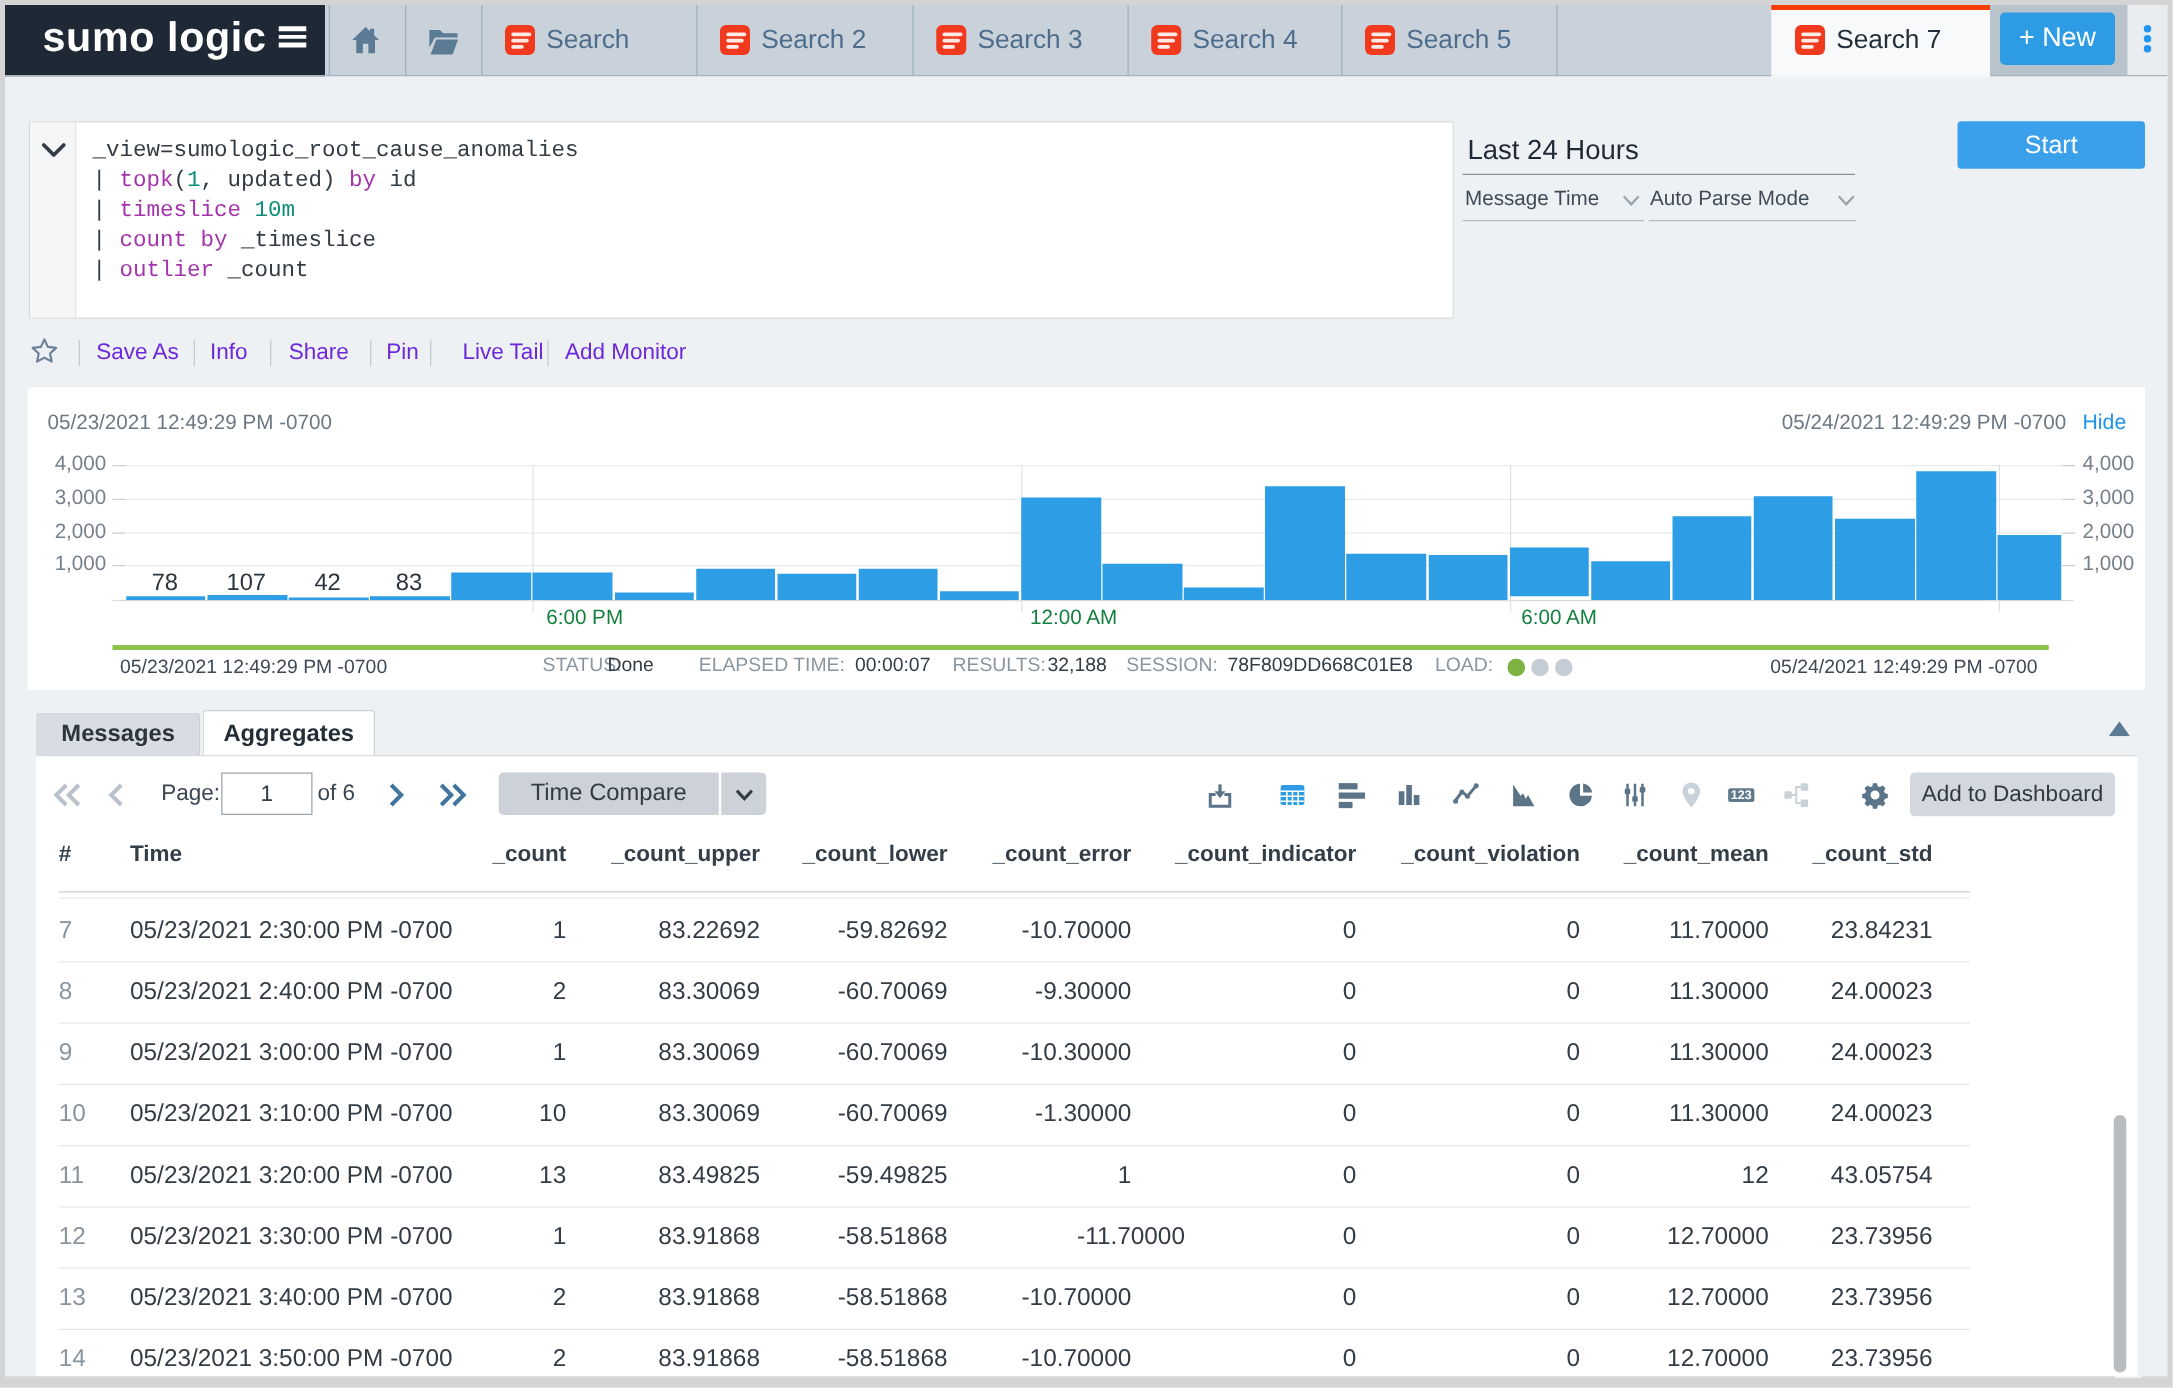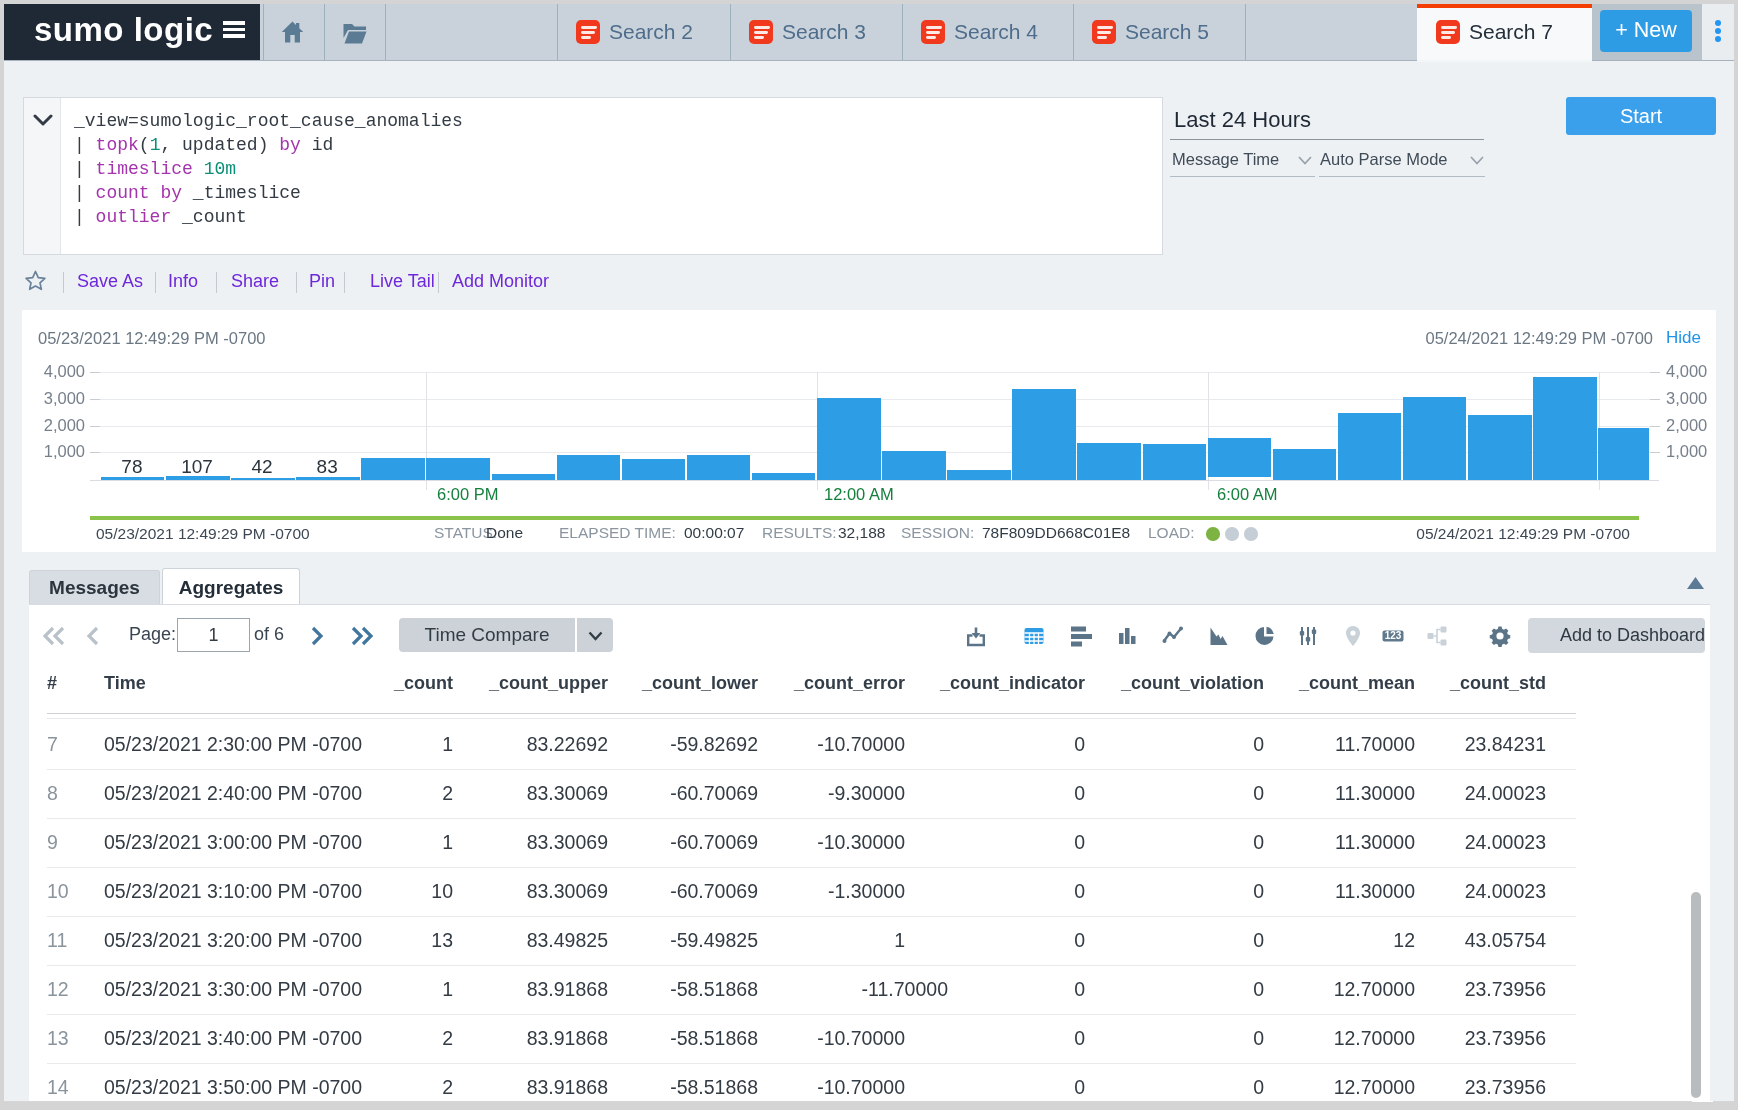--- a/index.html
+++ b/index.html
@@ -60,20 +60,28 @@
 
     <svg class="abs" style="left:277px;top:16px;" width="23" height="23" viewBox="0 0 23 23">
       <path d="M11.5 1.5 L0.8 12 H4 V22.5 H9.3 V15 H13.7 V22.5 H19 V12 H22.2 L18.3 8.2 V3 H15 V5 Z" fill="#5b7a93"></path>
     </svg>
 
     <svg class="abs" style="left:339px;top:18px;" width="24" height="22" viewBox="0 0 24 22">
       <path d="M0.5 2 H9 L11.5 4.5 H23 V8 H5 L0.5 16 Z" fill="#5b7a93"></path>
       <path d="M6 9.5 H23.5 L19 21.5 H1.5 Z" fill="#5b7a93"></path>
     </svg>
 
+    <div class="tab" style="left:381px;width:172px;">
+        <div class="ticon">
+          <i style="top:6px;width:15.5px;"></i>
+          <i style="top:11px;width:13.5px;"></i>
+          <i style="top:16px;width:10px;"></i>
+        </div>
+        <div class="tlabel">Search</div>
+      </div>
     <div class="tab" style="left:553px;width:173px;">
         <div class="ticon">
           <i style="top:6px;width:15.5px;"></i>
           <i style="top:11px;width:13.5px;"></i>
           <i style="top:16px;width:10px;"></i>
         </div>
         <div class="tlabel">Search 2</div>
       </div>
     <div class="tab" style="left:726px;width:172px;">
         <div class="ticon">
@@ -329,21 +337,21 @@
         <g fill="#c9d2d9">
           <rect x="2.5" y="9" width="6" height="6" rx="1"></rect>
           <rect x="15.5" y="2.5" width="6" height="6" rx="1"></rect>
           <rect x="15.5" y="15.5" width="6" height="6" rx="1"></rect>
         </g>
         <path d="M8.5 12 H12 M12 12 V5.5 H15.5 M12 12 V18.5 H15.5" fill="none" stroke="#c9d2d9" stroke-width="1.6"></path>
       </svg>
     <svg class="ticn" style="left:1459px;" width="24" height="24" viewBox="0 0 24 24">
         <path fill-rule="evenodd" d="M10.4 2.5 h3.2 l.55 2.4 a7.2 7.2 0 0 1 1.85.77 l2.1-1.27 2.26 2.26 -1.27 2.1 a7.2 7.2 0 0 1 .76 1.84 l2.4.55 v3.2 l-2.4.55 a7.2 7.2 0 0 1 -.77 1.85 l1.27 2.1 -2.26 2.26 -2.1-1.27 a7.2 7.2 0 0 1 -1.84.76 l-.55 2.4 h-3.2 l-.55-2.4 a7.2 7.2 0 0 1 -1.85-.77 l-2.1 1.27 -2.26-2.26 1.27-2.1 a7.2 7.2 0 0 1 -.76-1.84 l-2.4-.55 v-3.2 l2.4-.55 a7.2 7.2 0 0 1 .77-1.85 l-1.27-2.1 2.26-2.26 2.1 1.27 a7.2 7.2 0 0 1 1.84-.76 z M12 15.6 a3.6 3.6 0 1 1 0-7.2 a3.6 3.6 0 0 1 0 7.2 z" fill="#5b7488"></path>
       </svg>
-    <div class="abs" style="left:1499px;top:13px;width:177px;height:35px;background:#d2d8dd;border-radius:4px;text-align:right;line-height:35px;font-size:18px;color:#2f3942;">Add to Dashboard</div>
+    <div class="abs" style="left:1499px;top:13px;width:164px;height:35px;background:#d2d8dd;border-radius:4px;text-align:center;line-height:35px;font-size:18px;color:#2f3942;">Add to Dashboard</div>
 
     <div class="aghead" style="left:18px;top:68px;">#</div>
     <div class="aghead" style="left:75px;top:68px;">Time</div>
     <div class="aghead num" style="left:254px;top:68px;width:170px;">_count</div>
     <div class="aghead num" style="left:409px;top:68px;width:170px;">_count_upper</div>
     <div class="aghead num" style="left:559px;top:68px;width:170px;">_count_lower</div>
     <div class="aghead num" style="left:706px;top:68px;width:170px;">_count_error</div>
     <div class="aghead num" style="left:886px;top:68px;width:170px;">_count_indicator</div>
     <div class="aghead num" style="left:1065px;top:68px;width:170px;">_count_violation</div>
     <div class="aghead num" style="left:1216px;top:68px;width:170px;">_count_mean</div>

